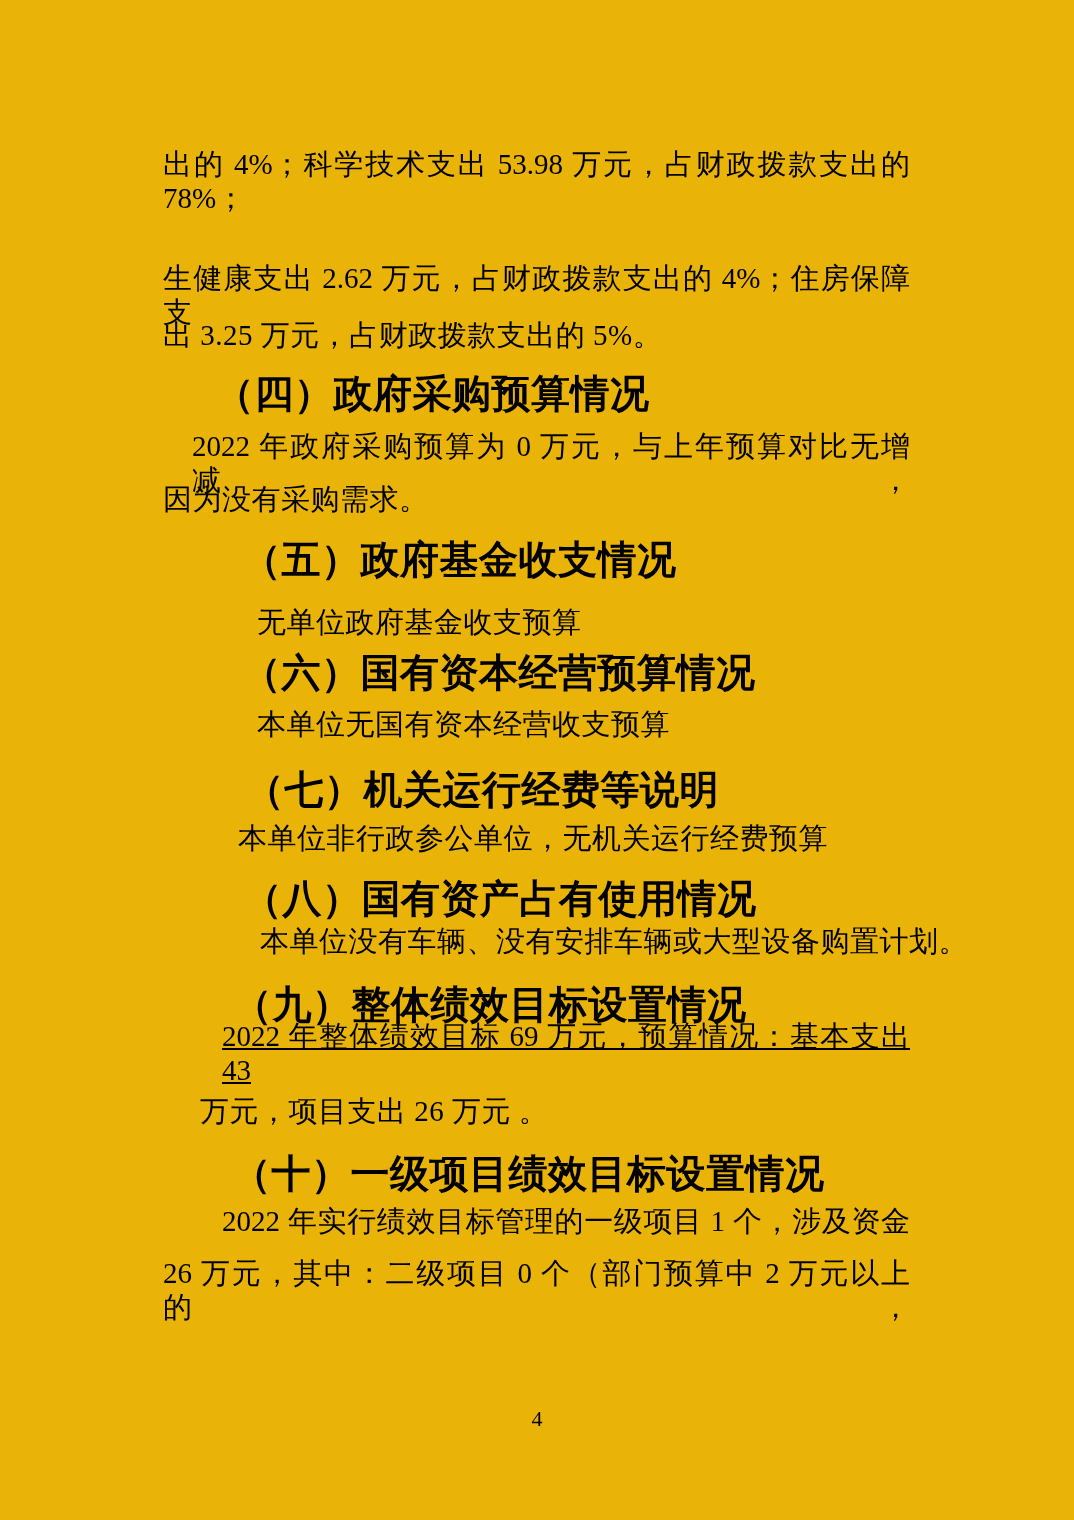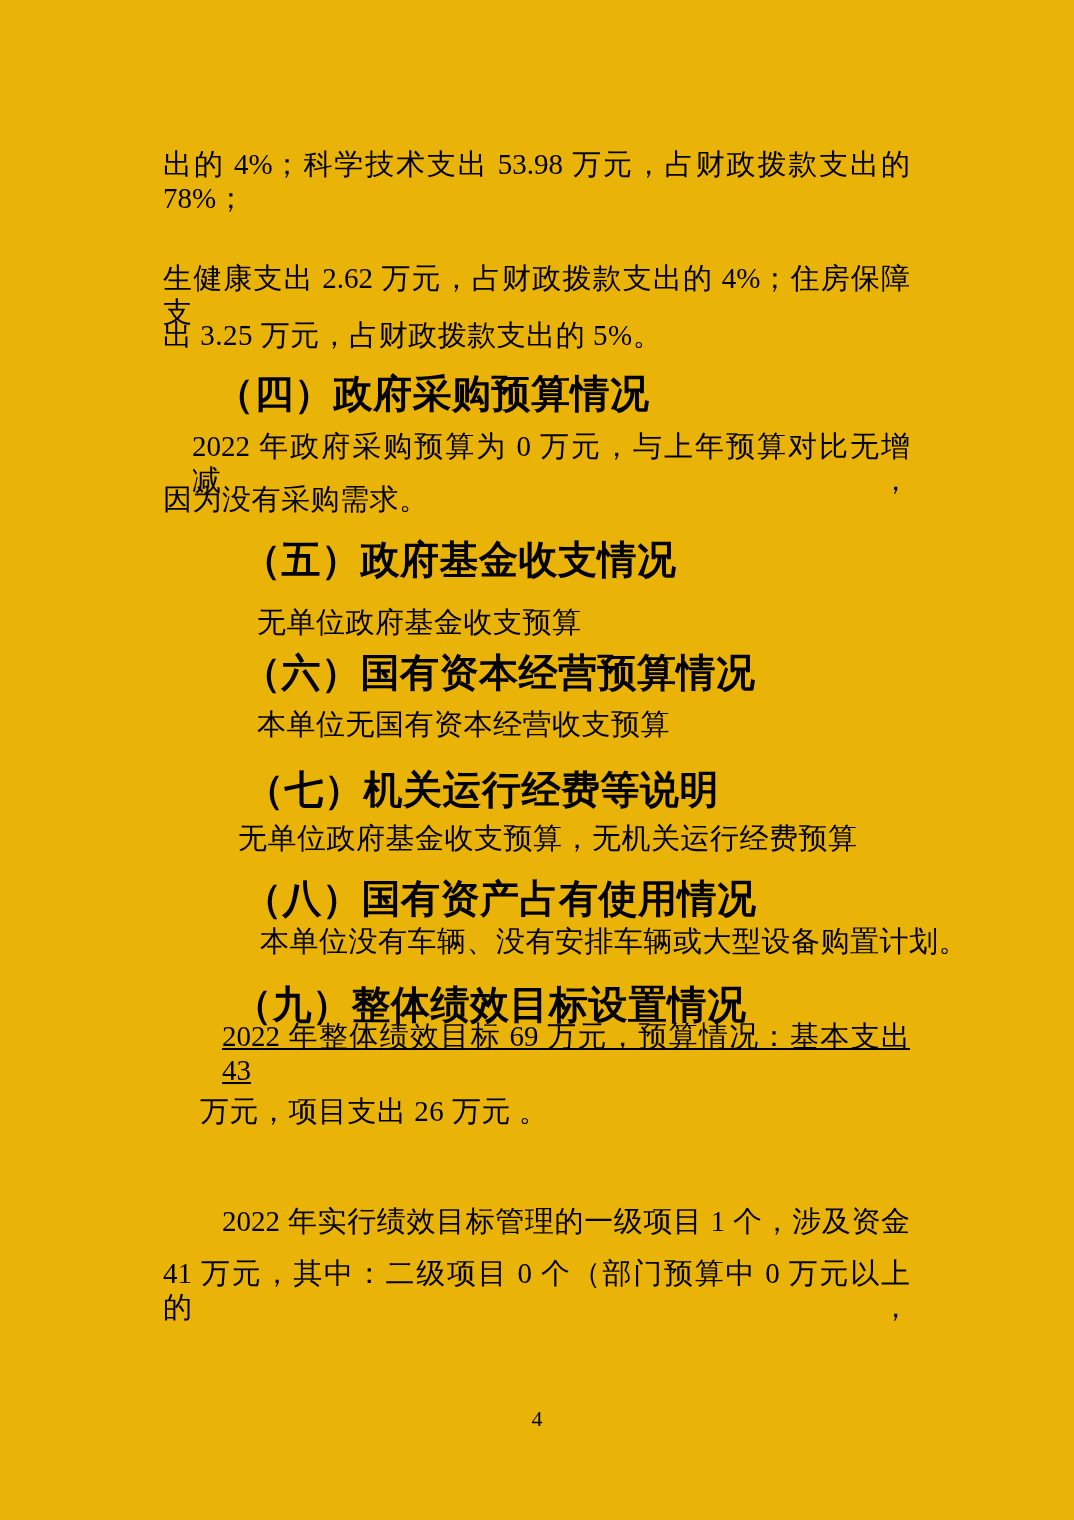--- a/index.html
+++ b/index.html
@@ -59,27 +59,28 @@
   <div class="line body-text just" style="top:429px; left:192px; width:718px;">2022 年政府采购预算为 0 万元，与上年预算对比无增减，</div>
   <div class="line body-text" style="top:482px; left:163px;">因为没有采购需求。</div>
 
   <div class="line heading-text" style="top:537px; left:242px;">（五）政府基金收支情况</div>
   <div class="line body-text" style="top:594px; left:257px;margin-top:11px;">无单位政府基金收支预算</div>
 
   <div class="line heading-text" style="top:650px; left:242px;">（六）国有资本经营预算情况</div>
   <div class="line body-text" style="top:707px; left:257px;">本单位无国有资本经营收支预算</div>
 
   <div class="line heading-text" style="top:767px; left:245px;">（七）机关运行经费等说明</div>
-  <div class="line body-text" style="top:821px; left:238px;">无单位政府基金收支预算，无机关运行经费预算</div>
+  <div class="line body-text" style="top:821px; left:238px;">本单位非行政参公单位，无机关运行经费预算</div>
 
   <div class="line heading-text" style="top:876px; left:243px;">（八）国有资产占有使用情况</div>
   <div class="line body-text" style="top:924px; left:260px;">本单位没有车辆、没有安排车辆或大型设备购置计划。</div>
 
   <div class="line heading-text" style="top:982px; left:233px;">（九）整体绩效目标设置情况</div>
   <div class="line body-text just" style="top:1019px; left:222px; width:688px;text-decoration:underline;">2022 年整体绩效目标 69 万元，预算情况：基本支出 43</div>
   <div class="line body-text" style="top:1094px; left:176px;margin-left:24px;">万元，项目支出 26 万元 。</div>
 
+  <div class="line heading-text" style="top:1151px; left:232px;">（十）一级项目绩效目标设置情况</div>
   <div class="line body-text just" style="top:1204px; left:222px; width:688px;">2022 年实行绩效目标管理的一级项目 1 个，涉及资金</div>
-  <div class="line body-text just" style="top:1256px; left:163px; width:747px;">41 万元，其中：二级项目 0 个（部门预算中 0 万元以上的，</div>
+  <div class="line body-text just" style="top:1256px; left:163px; width:747px;">26 万元，其中：二级项目 0 个（部门预算中 2 万元以上的，</div>
 
   <div class="page-number" style="top:1408px;">4</div>
 
 </div>
 
 </body></html>

